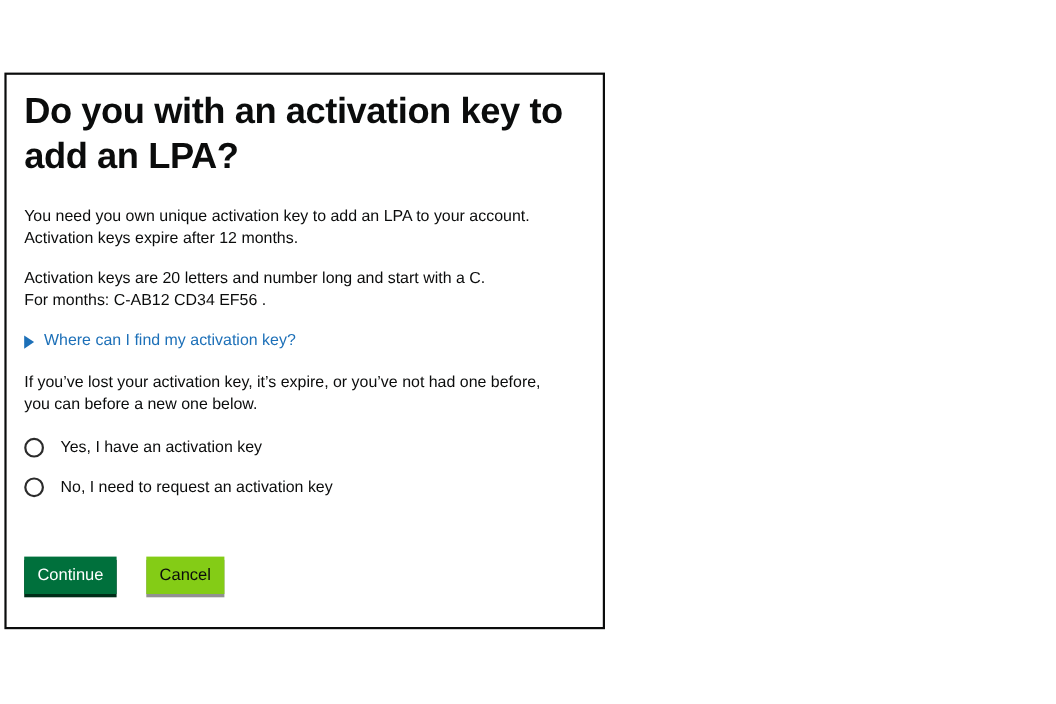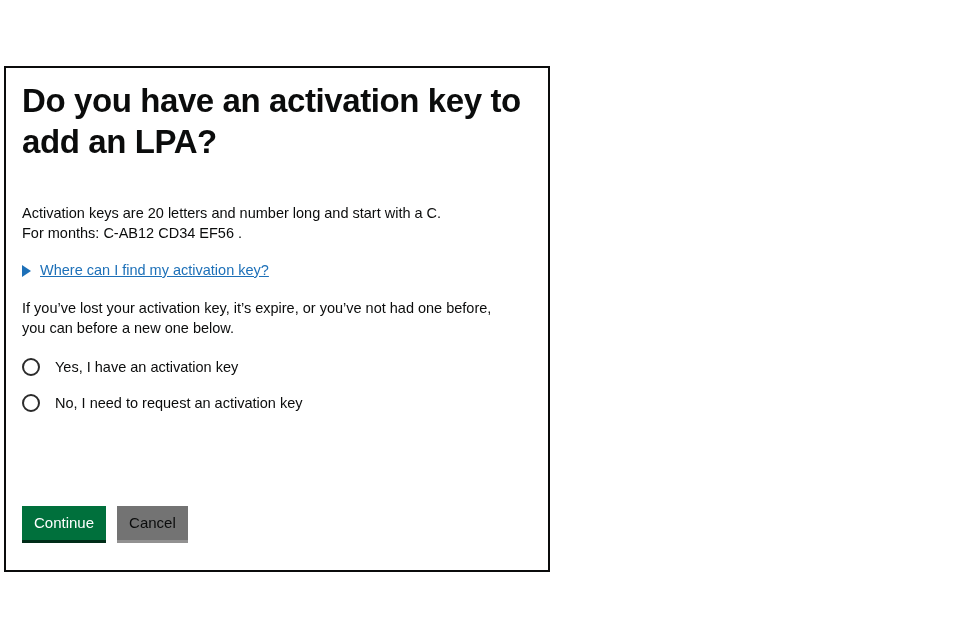--- a/index.html
+++ b/index.html
@@ -82,21 +82,20 @@
     border-style: solid;
     border-width: 6px 0 6px 9px;
     border-color: transparent transparent transparent #1d70b8;
     display: block;
     margin-top: 1px;
   }
   .details-link {
     font-size: 14.5px;
     line-height: 20px;
     color: #1d70b8;
-    text-decoration: underline;
     cursor: pointer;
   }
 
   
   .radio-group {
     padding-left: 2px;
   }
   .radio-row {
     display: flex;
     align-items: center;
@@ -121,55 +120,59 @@
     margin-left: 15px;
   }
 
   
   .button-row {
     position: absolute;
     left: 2px;
     bottom: 30px;
     display: flex;
     align-items: flex-start;
-    gap: 11px;
+    gap: 27px;
   }
   .btn {
     font-family: "Liberation Sans", sans-serif;
     font-size: 15px;
     line-height: 18px;
     border: 0;
     padding: 8px 12px 8px 12px;
     cursor: pointer;
     display: inline-block;
     box-sizing: border-box;
   }
   .btn-primary {
     background: #00703c;
     color: #ffffff;
     box-shadow: 0 3px 0 #002d18;
   }
   .btn-secondary {
-    background: #737373;
+    background: #84cc16;
     color: #0b0c0c;
     box-shadow: 0 3px 0 #929191;
   }
 </style>
 </head>
 <body>
 
 <div id="page">
 
   <div class="card">
     <div class="card-inner">
 
-      <h1 class="page-heading">Do you have an activation key to add an LPA?</h1>
+      <h1 class="page-heading">Do you with an activation key to add an LPA?</h1>
 
       <div class="gap-1"></div>
 
+      <p class="body-text">
+        <span class="line">You need you own unique activation key to add an LPA to your account.</span>
+        <span class="line">Activation keys expire after 12 months.</span>
+      </p>
 
       <div class="gap-2"></div>
 
       <p class="body-text">
         <span class="line">Activation keys are 20 letters and number long and start with a C.</span>
         <span class="line">For months: C-AB12 CD34 EF56 .</span>
       </p>
 
       <div class="gap-3"></div>
 

